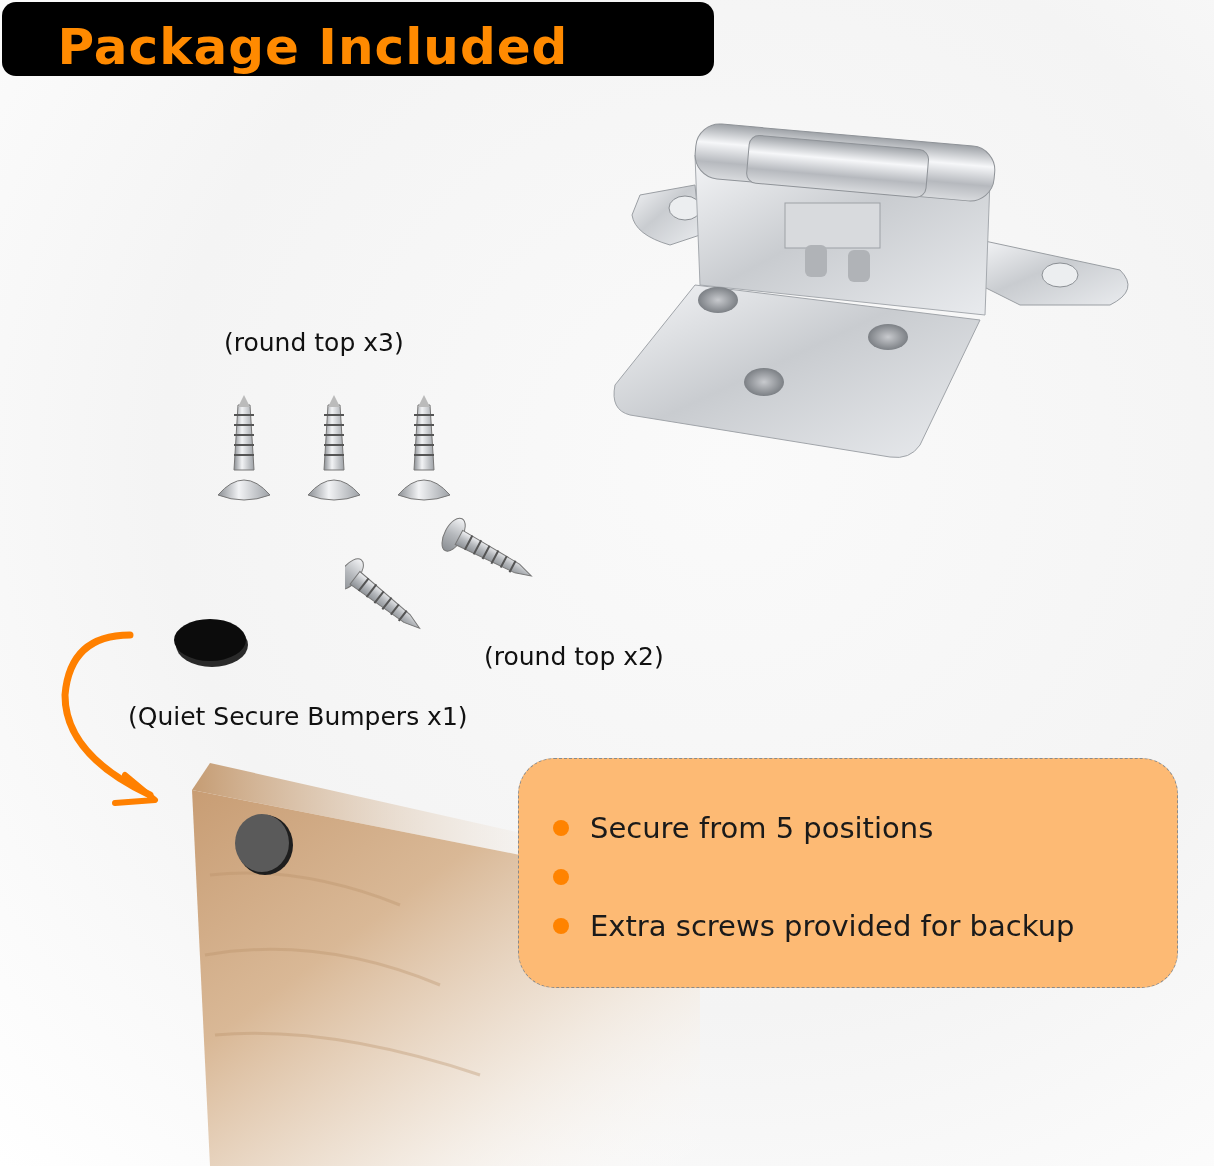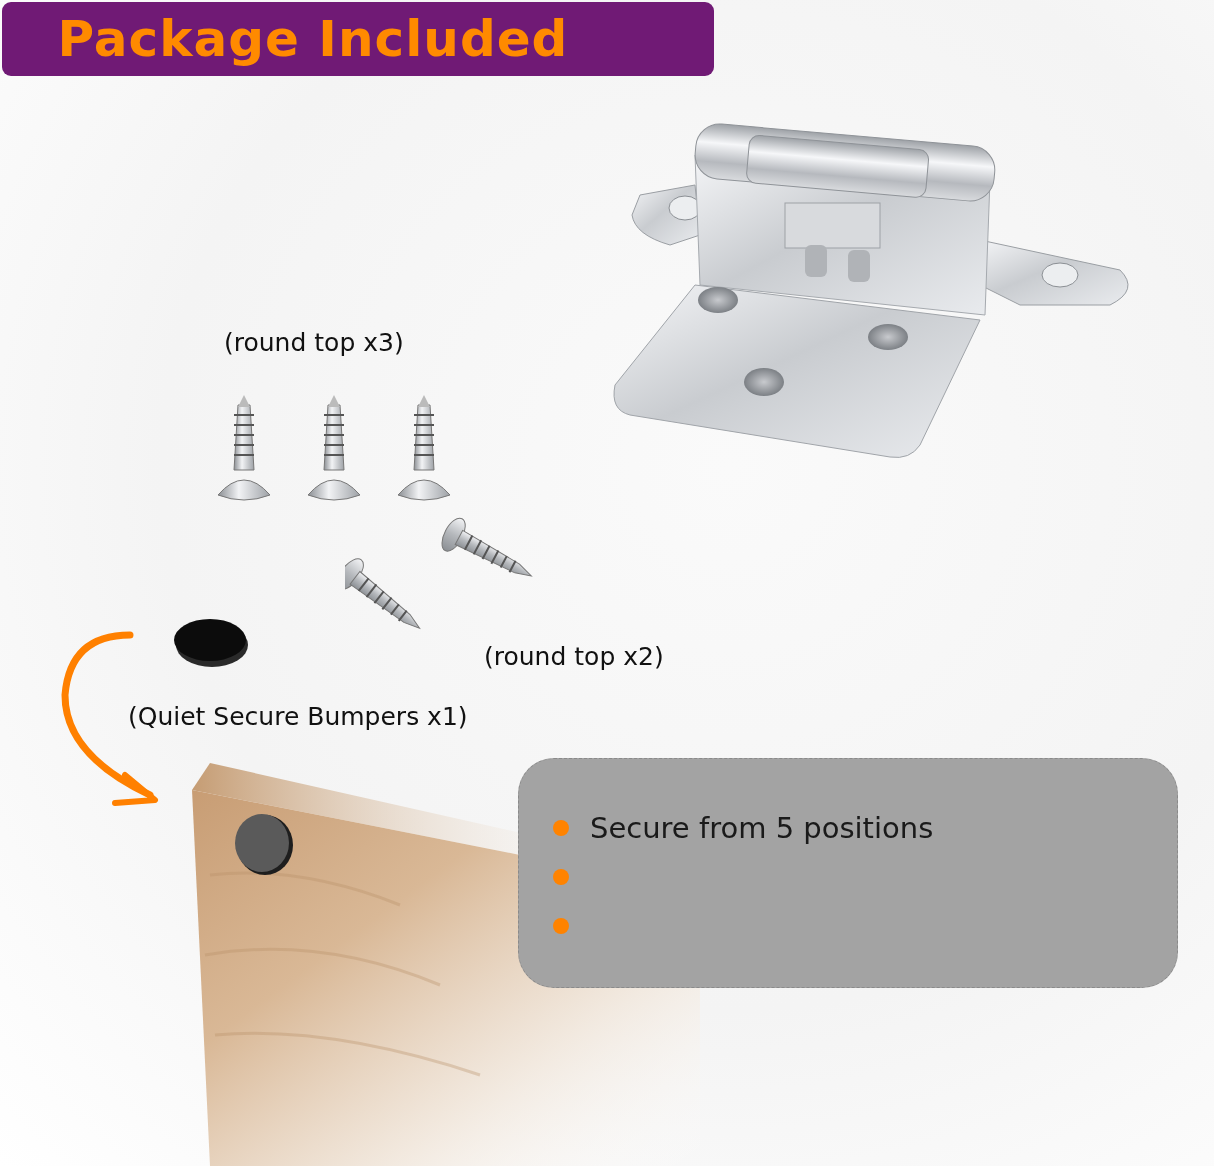--- a/index.html
+++ b/index.html
@@ -3,30 +3,30 @@
 <meta charset="utf-8">
 <style>
   * { box-sizing: border-box; margin: 0; padding: 0; }
   html, body { width: 1214px; height: 1166px; overflow: hidden; background: #ffffff; }
   body { position: relative; font-family: "DejaVu Sans", sans-serif; color: #111; }
 
   .bg { position: absolute; inset: 0;
     background: radial-gradient(ellipse at 60% 40%, #fafafa 0%, #f4f4f4 55%, #ffffff 100%); }
 
   .title-bar { position: absolute; left: 2px; top: 2px; width: 712px; height: 74px;
-    background: #701a75; border-radius: 9px; display: flex; align-items: center; justify-content: center; }
+    background: #000000; border-radius: 14px; display: flex; align-items: flex-end; justify-content: center; }
   .title-text { color: #ff8a00; font-family: "DejaVu Sans", sans-serif; font-weight: bold;
     font-size: 50px; letter-spacing: 1px; margin-left: -90px; }
 
   .label { position: absolute; font-family: "DejaVu Sans", sans-serif; font-size: 25px; color: #111; white-space: nowrap; }
 
   svg.art { position: absolute; }
 
   .feature-box { position: absolute; left: 518px; top: 758px; width: 660px; height: 230px;
-    background: #a3a3a3; border: 1.5px dashed #8a8a8a; border-radius: 36px; }
+    background: #fdba74; border: 1.5px dashed #8a8a8a; border-radius: 36px; }
   .feature-list { position: absolute; left: 34px; top: 44px; list-style: none; }
   .feature-item { display: flex; align-items: center; height: 49px; }
   .bullet { width: 16px; height: 16px; border-radius: 50%; background: #ff8300; margin-right: 21px; flex-shrink: 0; }
   .feature-text { font-family: "DejaVu Sans", sans-serif; font-size: 29px; color: #1a1a1a; white-space: nowrap; }
 </style>
 </head>
 <body>
 
 <div class="bg"></div>
 
@@ -160,15 +160,16 @@
   <ul class="feature-list">
     <li class="feature-item">
       <span class="bullet"></span>
       <span class="feature-text">Secure from 5 positions</span>
     </li>
     <li class="feature-item">
       <span class="bullet"></span>
     </li>
     <li class="feature-item">
       <span class="bullet"></span>
+      <span class="feature-text">Extra screws provided for backup</span>
     </li>
   </ul>
 </div>
 
 </body></html>

